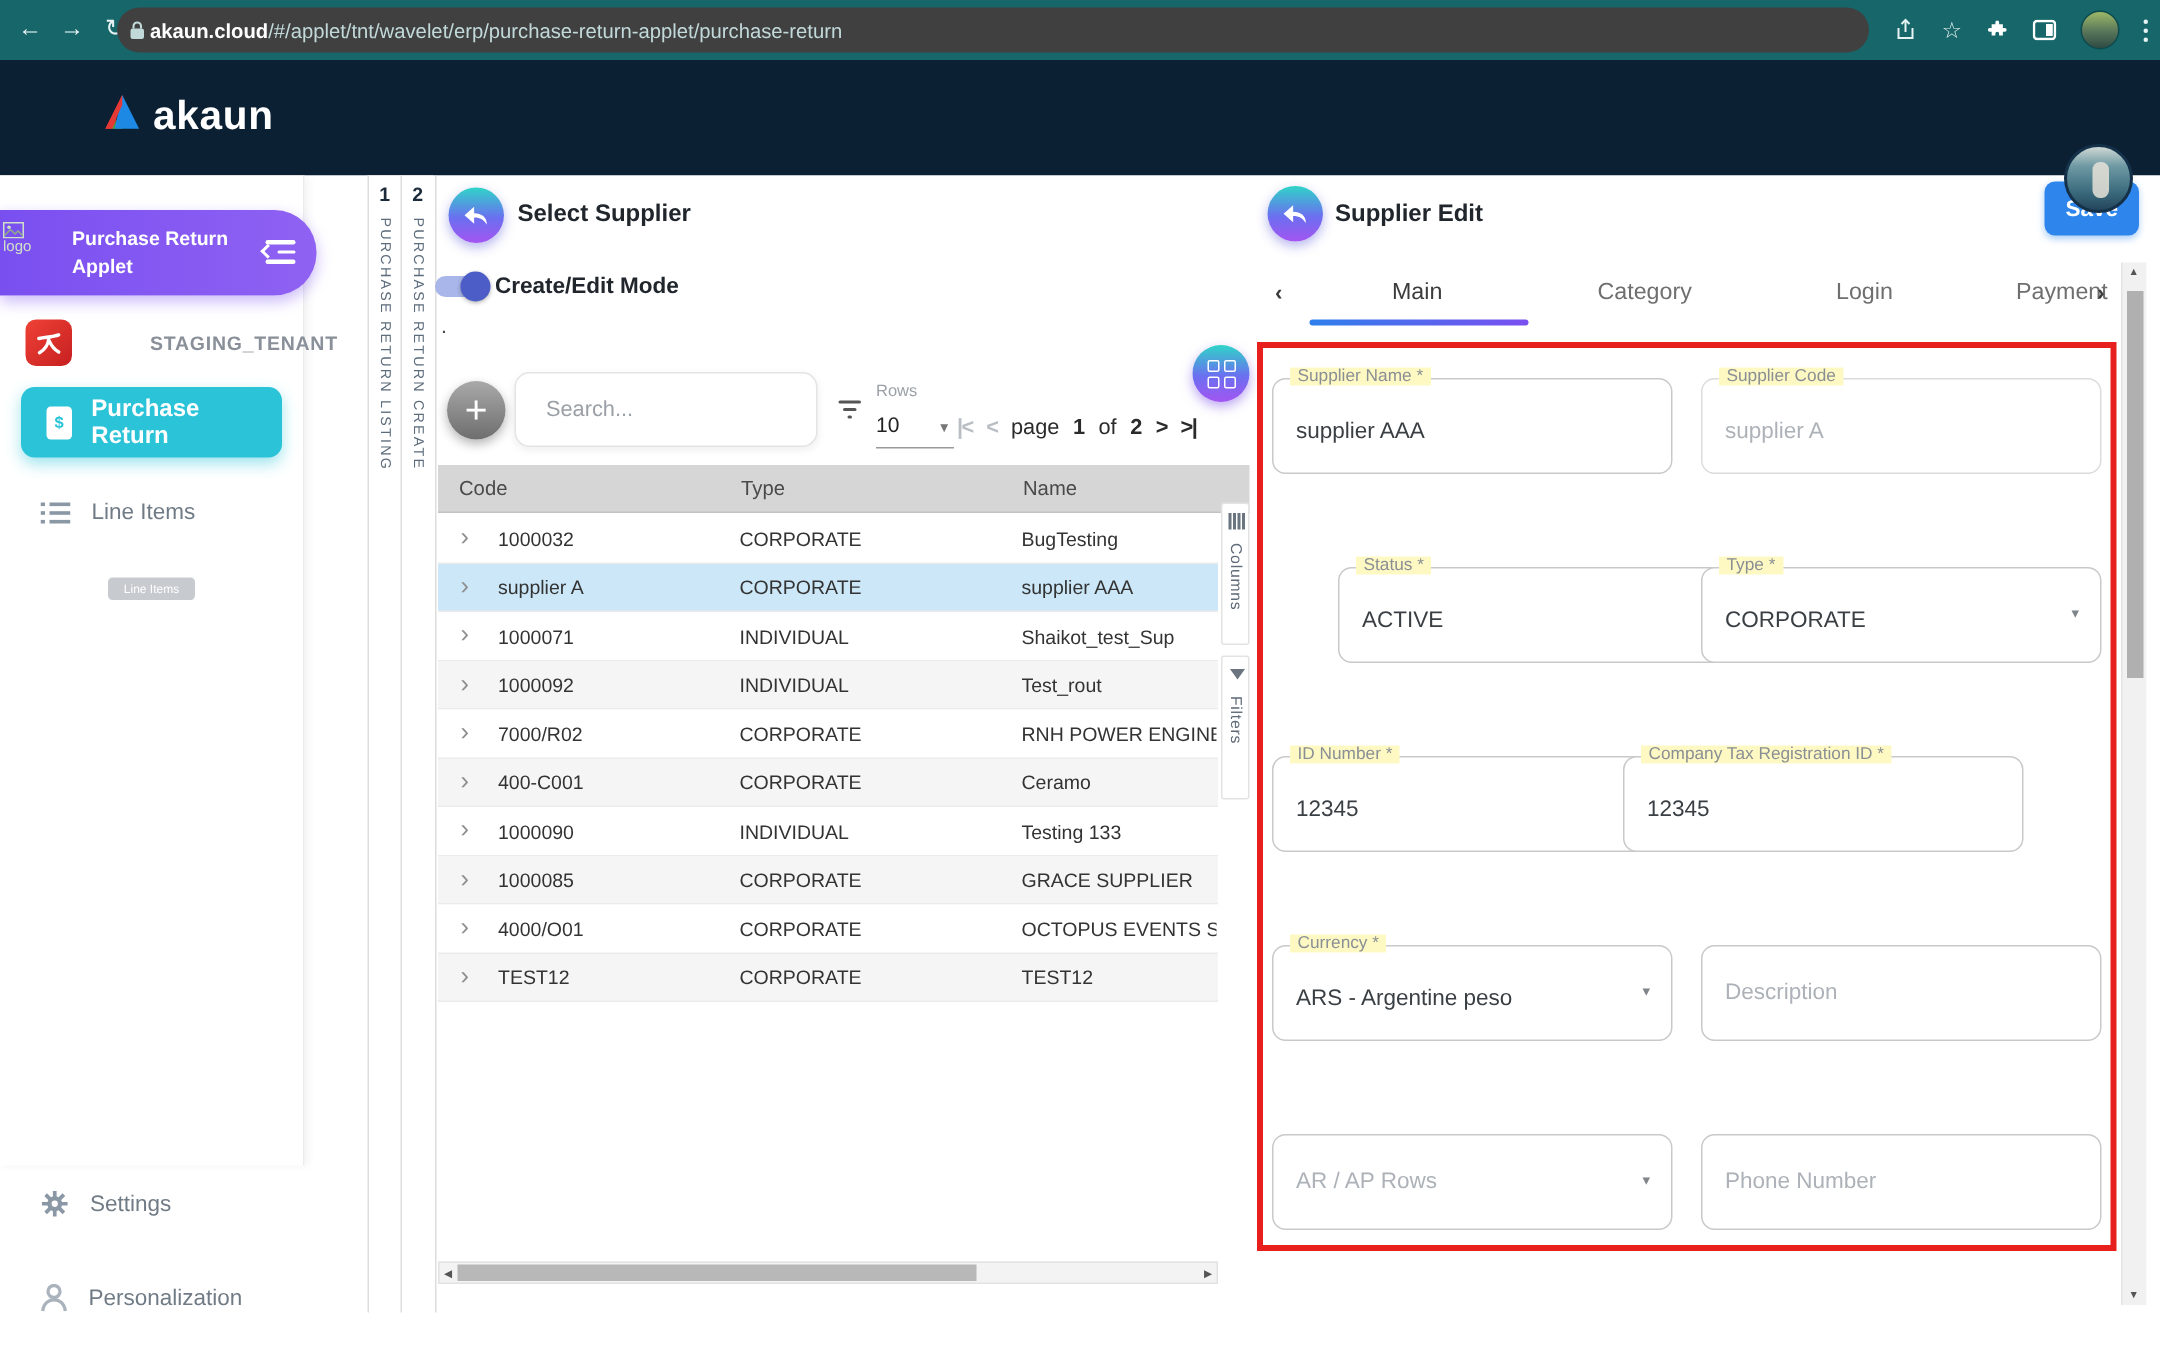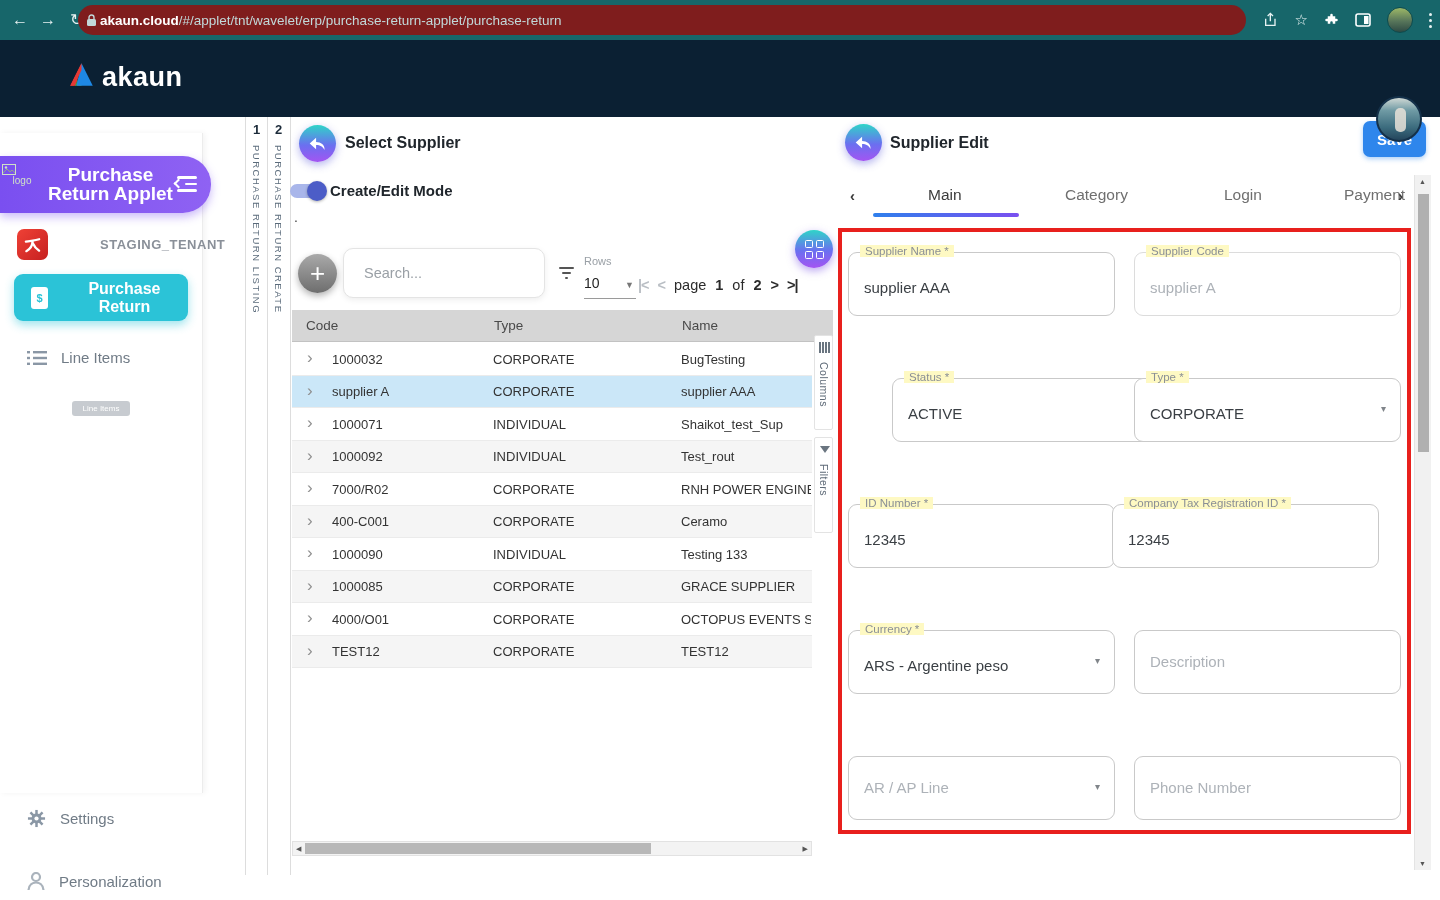--- a/index.html
+++ b/index.html
@@ -3,21 +3,21 @@
 <meta charset="utf-8">
 <style>
   * { margin:0; padding:0; box-sizing:border-box; }
   html,body { width:1440px; height:900px; overflow:hidden; background:#fff;
     font-family:"Liberation Sans", sans-serif; }
 
   
   .chrome { position:relative; width:1440px; height:40px; background:#17666a; }
   .chrome .navic { position:absolute; top:9px; color:#e7f2f2; font-size:16px; line-height:22px; cursor:pointer; }
   .url-pill { position:absolute; left:78px; top:5px; width:1168px; height:30px; border-radius:15px;
-    background:#7f1d1d; display:flex; align-items:center; padding-left:22px; }
+    background:#404040; display:flex; align-items:center; padding-left:22px; }
   .url-text { font-size:13.5px; color:#c2d9da; white-space:nowrap; }
   .url-text b { color:#ffffff; font-weight:700; }
   .lock { position:absolute; left:8px; top:9px; }
   .chrome-right { position:absolute; right:8px; top:0; height:40px; display:flex; align-items:center; gap:16px; }
   .cr-ic { color:#e7f2f2; font-size:15px; cursor:pointer; display:flex; align-items:center; }
   .avatar-sm { width:26px; height:26px; border-radius:50%;
     background:linear-gradient(180deg,#9db867 0%,#57755a 55%,#2e4a44 100%); border:1px solid #0d4b4e; cursor:pointer; }
   .kebab { display:flex; flex-direction:column; gap:3px; cursor:pointer; }
   .kebab i { width:3px; height:3px; border-radius:50%; background:#e7f2f2; }
 
@@ -28,26 +28,26 @@
   .avatar-lg { position:absolute; right:18px; top:56px; width:46px; height:46px; border-radius:50%;
     background:linear-gradient(180deg,#cfd8d4 0%,#6f9aa4 30%,#3c6c7e 70%,#24455c 100%);
     border:2px solid #15314a; cursor:pointer; z-index:5; }
   .avatar-lg:before { content:""; position:absolute; left:17px; top:10px; width:11px; height:24px;
     border-radius:5px; background:#e8e2d8; opacity:.85; }
 
   
   .app-body { position:relative; width:1440px; height:783px; background:#fff; }
 
   
-  .sidebar { position:absolute; left:0; top:16px; width:203px; height:660px; background:#fff;
-    border-right:1px solid #ececec; box-shadow:2px 0 6px rgba(0,0,0,.05);text-align:center; }
+  .sidebar { position:absolute; left:0; top:0; width:203px; height:660px; background:#fff;
+    border-right:1px solid #ececec; box-shadow:2px 0 6px rgba(0,0,0,.05); }
   .applet-banner { position:absolute; left:0; top:23px; width:211px; height:57px;
     background:linear-gradient(90deg,#7a4ff0,#8f62f3); border-radius:0 28px 28px 0;
     box-shadow:0 4px 10px rgba(122,79,240,.4); color:#fff; cursor:pointer; }
-  .applet-title { position:absolute; left:48px; top:9px; width:125px; font-size:19px; font-weight:600; line-height:19px; }
+  .applet-title { position:absolute; left:48px; top:9px; width:125px; font-size:13px; font-weight:600; line-height:19px; }
   .broken-logo { position:absolute; left:2px; top:8px; width:40px; color:#cfe0c8; font-size:10px; }
   .collapse-ic { position:absolute; right:14px; top:20px; width:22px; height:16px; cursor:pointer; }
   .collapse-ic .bar { position:absolute; right:0; height:2.5px; background:#fff; border-radius:2px; }
   .collapse-ic .b1 { top:0; width:20px; }
   .collapse-ic .b2 { top:6.5px; width:12px; }
   .collapse-ic .b3 { top:13px; width:20px; }
   .collapse-ic .arr { position:absolute; left:0; top:3.5px; width:7px; height:7px;
     border-left:2.5px solid #fff; border-bottom:2.5px solid #fff; transform:rotate(45deg); }
   .tenant-row { position:absolute; left:17px; top:96px; display:flex; align-items:center; gap:12px; cursor:pointer; }
   .tenant-ic { width:31px; height:31px; border-radius:7px; background:linear-gradient(135deg,#ef4136,#c62020);
@@ -491,36 +491,36 @@
   <div class="fld" style="left:1134px; top:261px;">
     <span class="fld-label">Type *</span>
     <span class="fld-value">CORPORATE</span>
     <span class="caret">▾</span>
   </div>
 
   <div class="fld" style="left:848px; top:387px;">
     <span class="fld-label">ID Number *</span>
     <span class="fld-value">12345</span>
   </div>
-  <div class="fld" style="left:1112px; top:387px;text-align:right;">
+  <div class="fld" style="left:1082px; top:387px;text-align:right;">
     <span class="fld-label">Company Tax Registration ID *</span>
     <span class="fld-value">12345</span>
   </div>
 
   <div class="fld" style="left:848px; top:513px;">
     <span class="fld-label">Currency *</span>
     <span class="fld-value">ARS - Argentine peso</span>
     <span class="caret">▾</span>
   </div>
   <div class="fld" style="left:1134px; top:513px;">
     <span class="fld-ph">Description</span>
   </div>
 
   <div class="fld" style="left:848px; top:639px;">
-    <span class="fld-ph">AR / AP Line</span>
+    <span class="fld-ph">AR / AP Rows</span>
     <span class="caret">▾</span>
   </div>
   <div class="fld" style="left:1134px; top:639px;">
     <span class="fld-ph">Phone Number</span>
   </div>
 
   <div class="vscroll">
     <span class="varr" style="top:3px;">▲</span>
     <span class="vthumb"></span>
     <span class="varr" style="bottom:3px;">▼</span>

